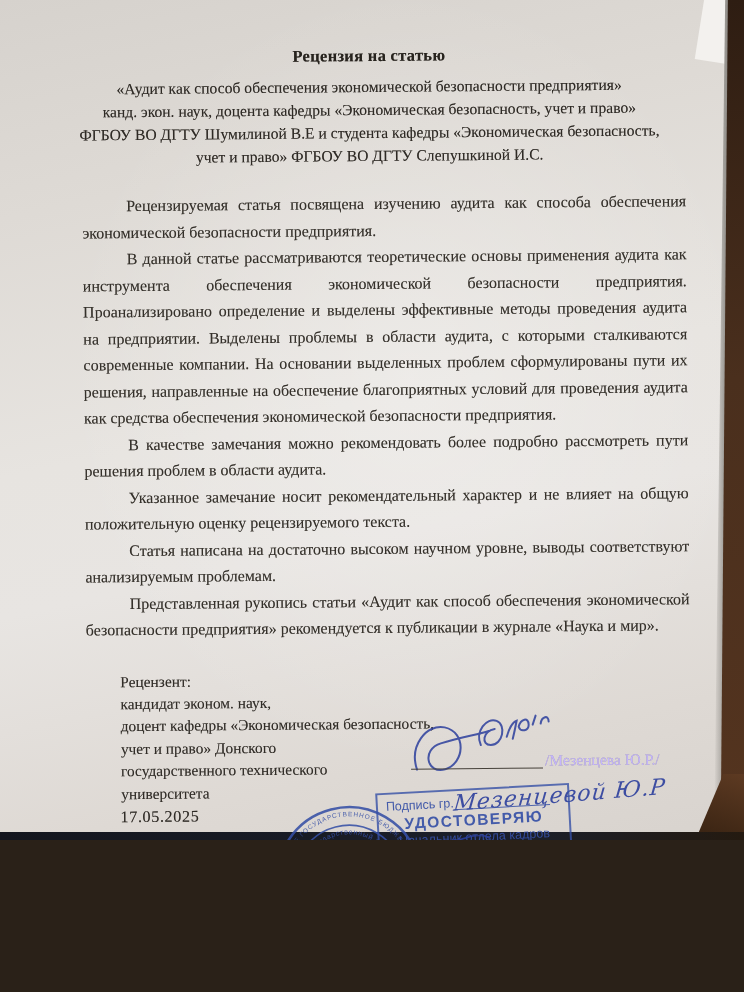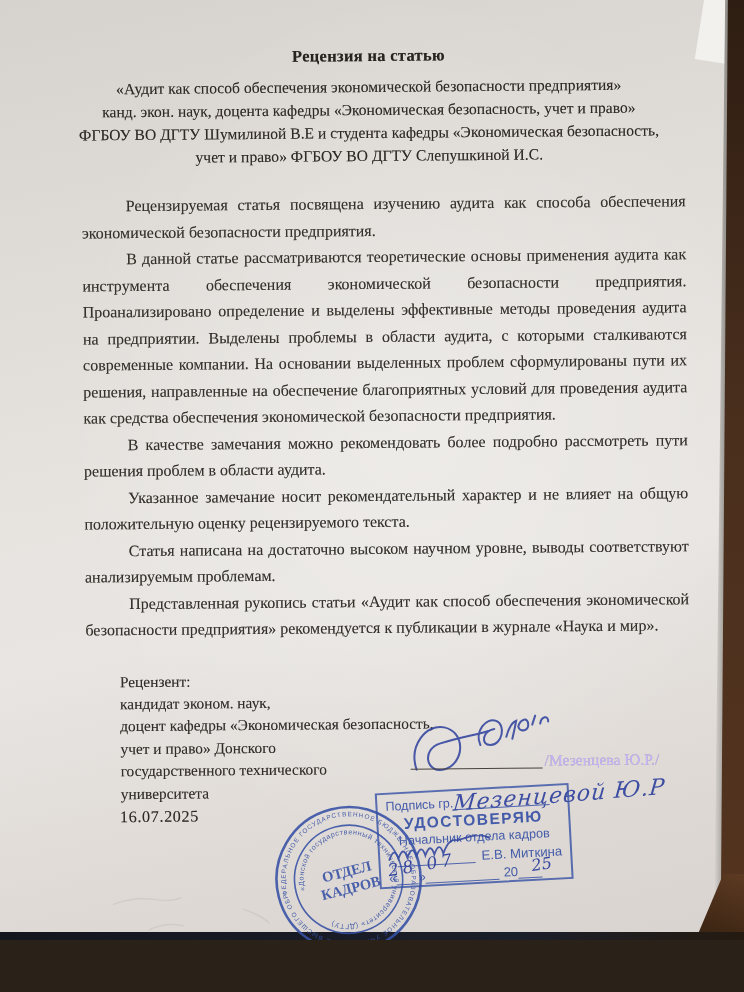--- a/index.html
+++ b/index.html
@@ -1,18 +1,18 @@
 <!DOCTYPE html>
 <html><head>
 <meta charset="utf-8">
 <style>
   html,body{margin:0;padding:0;}
   body{width:744px;height:992px;overflow:hidden;background:#2a2118;
        font-family:"Liberation Serif", serif;}
-  .photo{position:relative;width:744px;height:940px;overflow:hidden;}
+  .photo{position:relative;width:744px;height:840px;overflow:hidden;}
   .paper{position:absolute;inset:0;
     background:
       radial-gradient(ellipse at 55% 45%, rgba(255,255,255,.28), rgba(255,255,255,0) 60%),
       linear-gradient(168deg,#d6d2cd 0%,#dedad5 22%,#e7e4e0 48%,#e8e5e2 62%,#ded9d4 85%,#d8d3ce 100%);}
   .content{position:absolute;inset:0;transform:rotate(-.5deg);color:#332f29;}
   .doc-title{margin:46px 40px 0 40px;text-align:center;font-weight:bold;
     font-size:16.5px;letter-spacing:.3px;color:#27231e;
     text-shadow:0 0 .5px rgba(40,35,30,.5);}
   .subtitle{margin-top:9px;text-align:center;line-height:23px;font-size:15.6px;
     color:#2e2a25;text-shadow:0 0 .4px rgba(40,35,30,.4);}
@@ -117,21 +117,21 @@
         <path d="M6 58 C-2 34 16 12 34 16 C 56 21 54 52 34 58 C 16 63 10 38 30 32 C 52 25 66 24 78 20"></path>
         <path d="M70 34 C 64 20 76 6 86 10 C 96 14 92 34 80 34 C 70 34 72 20 84 18"></path>
         <path d="M96 26 q 4 -14 10 -16 q -2 10 -4 18"></path>
         <path d="M108 16 c 2 -8 10 -10 10 -2 c 0 6 -8 8 -10 2"></path>
         <path d="M122 14 l 3 -9 m 5 8 c 1 -7 8 -9 8 -2"></path>
       </g>
     </svg>
     <div class="sig-line"></div>
     <div class="sig-name">/Мезенцева Ю.Р./</div>
 
-    <div class="date">16.07.2025</div>
+    <div class="date">17.05.2025</div>
 
     <div class="hand hand-big">Мезенцевой Ю.Р</div>
 
     <div class="rstamp">
       <div class="rs-row">
         <span class="rs-label">Подпись гр.</span>
         <span class="rs-ul" style="width:96px"></span>
       </div>
       <div class="rs-certify">УДОСТОВЕРЯЮ</div>
       <div class="rs-pos">Начальник отдела кадров</div>

